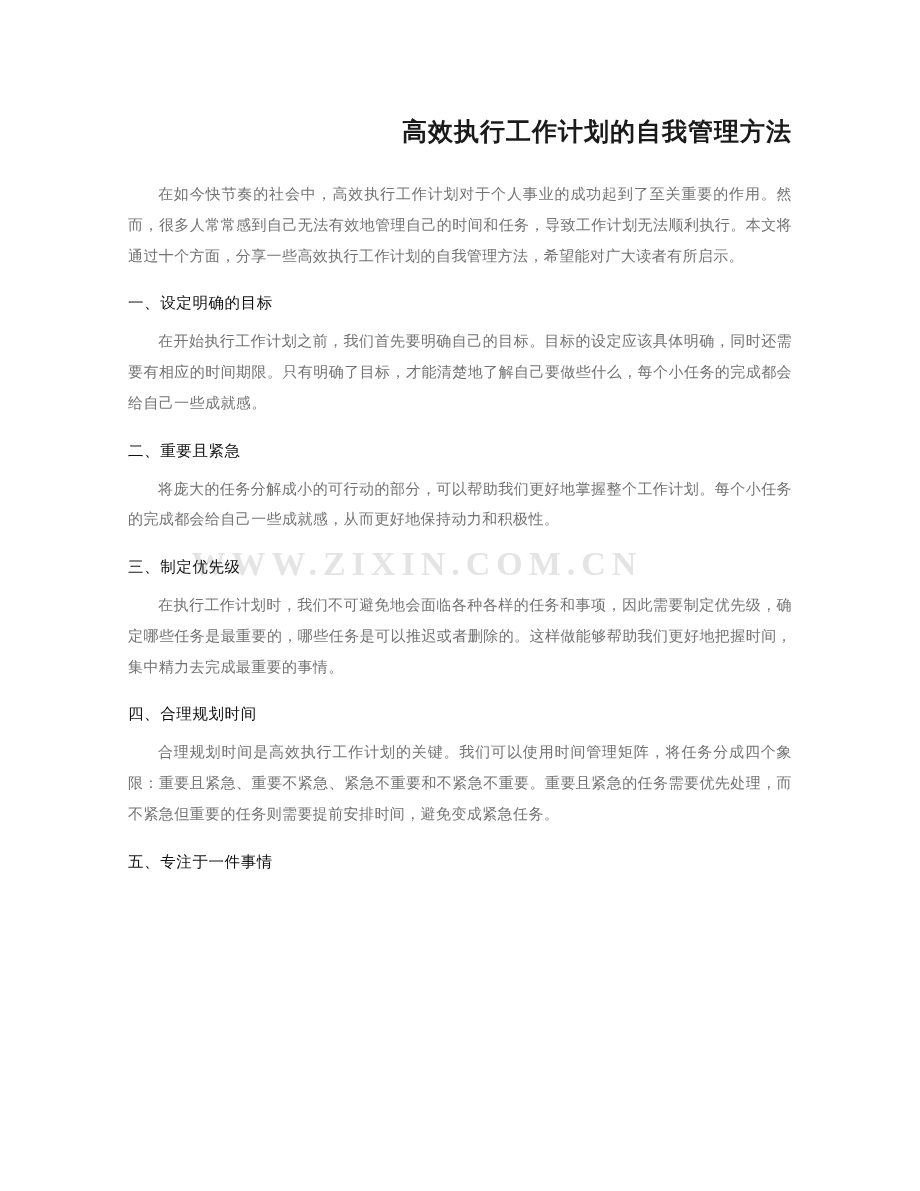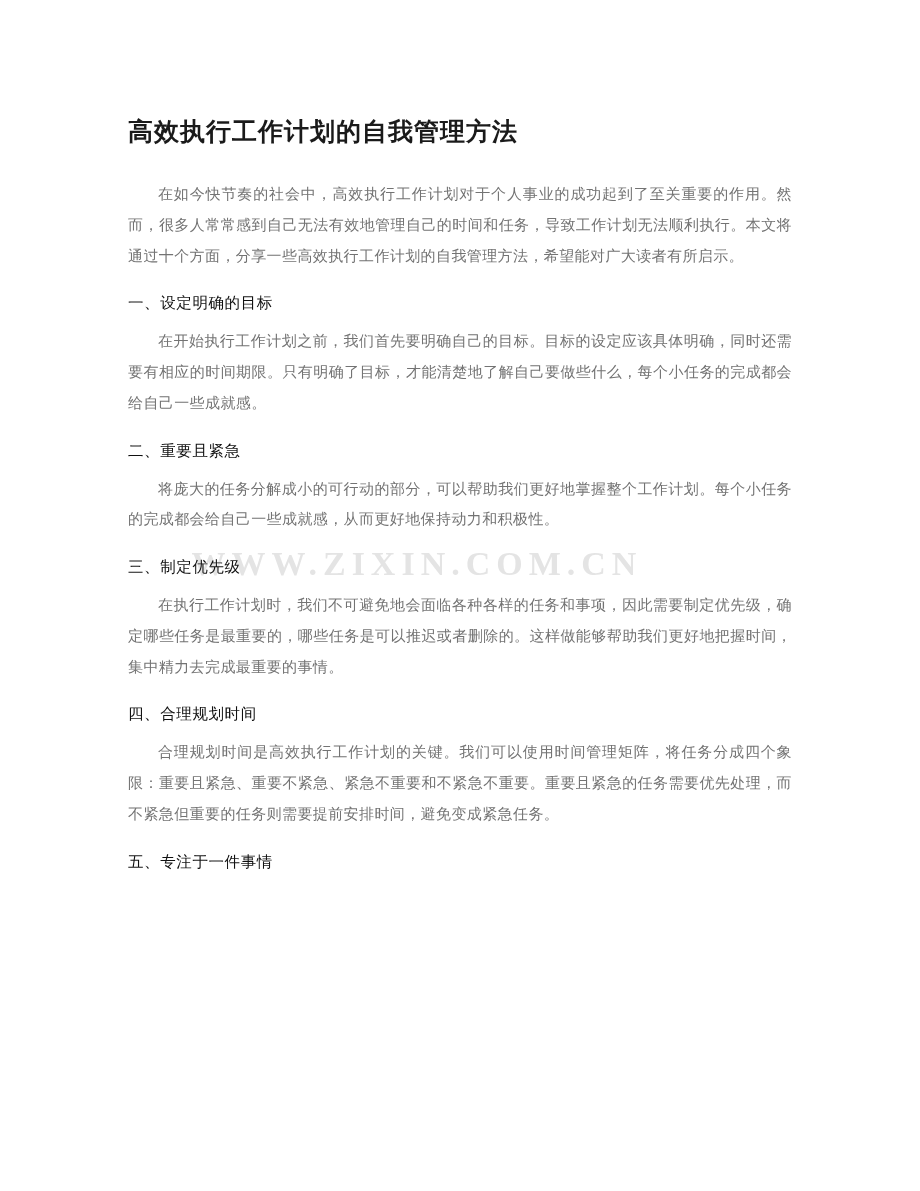--- a/index.html
+++ b/index.html
@@ -18,21 +18,21 @@
   .page {
     position: relative;
     width: 920px;
     height: 1191px;
     box-sizing: border-box;
     padding: 96px 128px 60px 128px;
   }
   .doc-title {
     font-size: 25px;
     font-weight: bold;
-    text-align: left;
+    text-align: right;
     letter-spacing: 1px;
     margin: 18px 0 30px 0;
     line-height: 1.4;
     color: #1a1a1a;
   }
   .para {
     font-size: 15px;
     line-height: 2.05;
     text-align: justify;
     text-justify: inter-ideograph;

